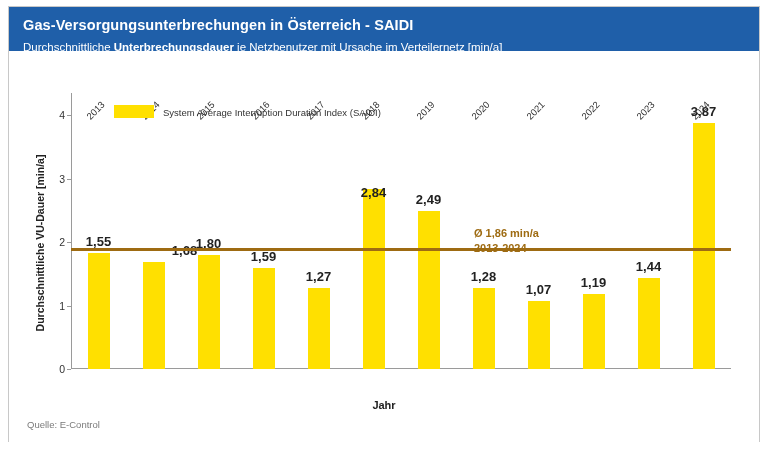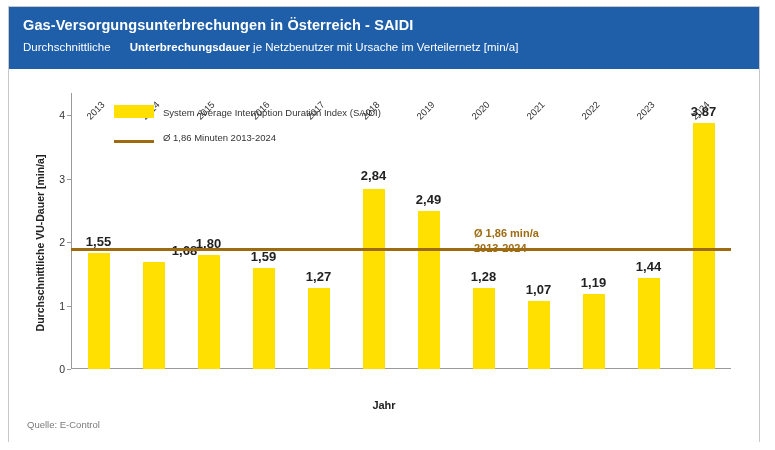--- a/index.html
+++ b/index.html
@@ -26,21 +26,21 @@
     height: 436px;
     border: 1px solid #c8c8c8;
     box-sizing: border-box;
     background: #ffffff;
   }
   .header {
     position: absolute;
     left: 0;
     top: 0;
     width: 100%;
-    height: 62px;
+    height: 44px;
     background: #1f5fa9;
     box-sizing: border-box;
     padding: 9px 14px 0 14px;
   }
   .header-title {
     color: #ffffff;
     font-size: 14.5px;
     font-weight: bold;
     letter-spacing: 0.1px;
     line-height: 18px;
@@ -48,21 +48,20 @@
   }
   .header-sub {
     color: #ffffff;
     font-size: 11.5px;
     line-height: 16px;
     margin-top: 5px;
     white-space: nowrap;
   }
   .header-sub b {
     font-weight: bold;
-    margin-left: 16px;
   }
   .plot-area {
     position: absolute;
     left: 0;
     top: 62px;
     width: 100%;
     height: 373px;
     background: #ffffff;
   }
 
@@ -274,21 +273,21 @@
               <div class="bar-value" style="bottom: 104.883px;">1,59</div>
               <div class="xtick">2016</div>
             </div>
             <div class="bar-slot" style="left: 220px; width: 55px;">
               <div class="bar" style="height: 80.5793px; background: rgb(255, 224, 0);"></div>
               <div class="bar-value" style="bottom: 84.5793px;">1,27</div>
               <div class="xtick">2017</div>
             </div>
             <div class="bar-slot" style="left: 275px; width: 55px;">
               <div class="bar" style="height: 180.193px; background: rgb(255, 224, 0);"></div>
-              <div class="bar-value" style="bottom: 186px;">2,84</div>
+              <div class="bar-value" style="bottom: 169px;">2,84</div>
               <div class="xtick">2018</div>
             </div>
             <div class="bar-slot" style="left: 330px; width: 55px;">
               <div class="bar" style="height: 157.986px; background: rgb(255, 224, 0);"></div>
               <div class="bar-value" style="bottom: 161.986px;">2,49</div>
               <div class="xtick">2019</div>
             </div>
             <div class="bar-slot" style="left: 385px; width: 55px;">
               <div class="bar" style="height: 81.2138px; background: rgb(255, 224, 0);"></div>
               <div class="bar-value" style="bottom: 85.2138px;">1,28</div>
@@ -319,22 +318,18 @@
         <div class="avg-note" id="avgnote" style="left: 403px; top: 133.241px;">
           <div>Ø 1,86 min/a</div>
           <div>2013-2024</div>
         </div>
 
         <div class="legend">
           <div class="legend-row">
             <span class="legend-swatch-bar"></span>
             <span class="legend-label">System Average Interruption Duration Index (SAIDI)</span>
           </div>
-          <div class="legend-row">
-            <span class="legend-swatch-line"></span>
-            <span class="legend-label">Ø 1,86 Minuten 2013-2024</span>
-          </div>
         </div>
       </div>
 
     </div>
   </div>
 </div>
 
 </body></html>

